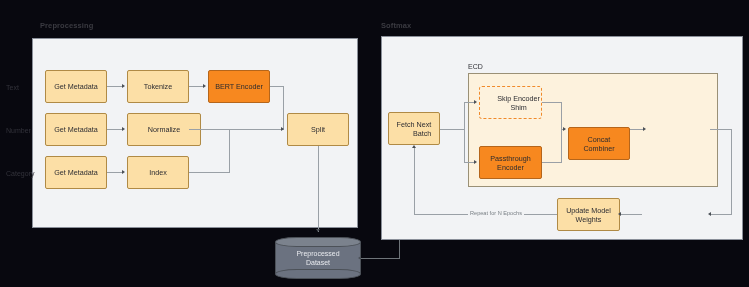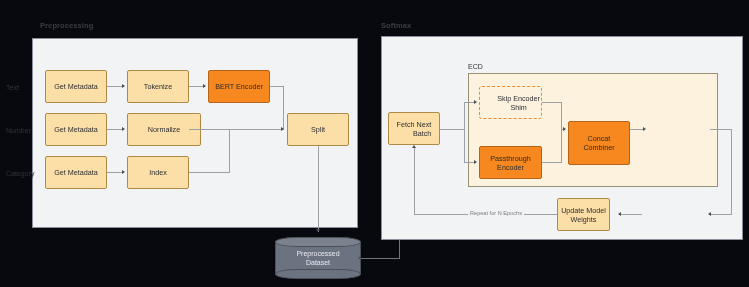--- a/index.html
+++ b/index.html
@@ -134,21 +134,21 @@
     </div>
   </div>
 
   <div class="node strong" style="left:479px;top:146px;width:63px;height:33px;">
     <div>
       <div>Passthrough</div>
       <div>Encoder</div>
     </div>
   </div>
 
-  <div class="node strong" style="left:568px;top:121px;width:62px;height:44px;">
+  <div class="node strong" style="left:568px;top:127px;width:62px;height:33px;">
     <div>
       <div>Concat</div>
       <div>Combiner</div>
     </div>
   </div>
 
 
   <div class="ln lnh" style="left:440px;top:129px;width:25px;"></div>
   <div class="ln lnv" style="left:464px;top:102px;height:60px;"></div>
   <div class="ln lnh" style="left:464px;top:102px;width:11px;"></div>
@@ -164,21 +164,21 @@
 
   <div class="ln lnh" style="left:630px;top:129px;width:14px;"></div>
   <div class="arrow r" style="left:643px;top:126.5px;"></div>
 
   <div class="ln lnh" style="left:710px;top:129px;width:22px;"></div>
   <div class="ln lnv" style="left:731px;top:129px;height:86px;"></div>
   <div class="ln lnh" style="left:711px;top:214px;width:20px;"></div>
   <div class="arrow l" style="left:708px;top:211.5px;"></div>
 
 
-  <div class="node light" style="left:557px;top:198px;width:53px;height:33px;">
+  <div class="node light" style="left:557px;top:198px;width:63px;height:33px;">
     <div>
       <div>Update Model</div>
       <div>Weights</div>
     </div>
   </div>
 
   <div class="ln lnh" style="left:620px;top:214px;width:22px;"></div>
   <div class="arrow l" style="left:618px;top:211.5px;"></div>
 
   <div class="ln lnh" style="left:414px;top:214px;width:143px;"></div>

